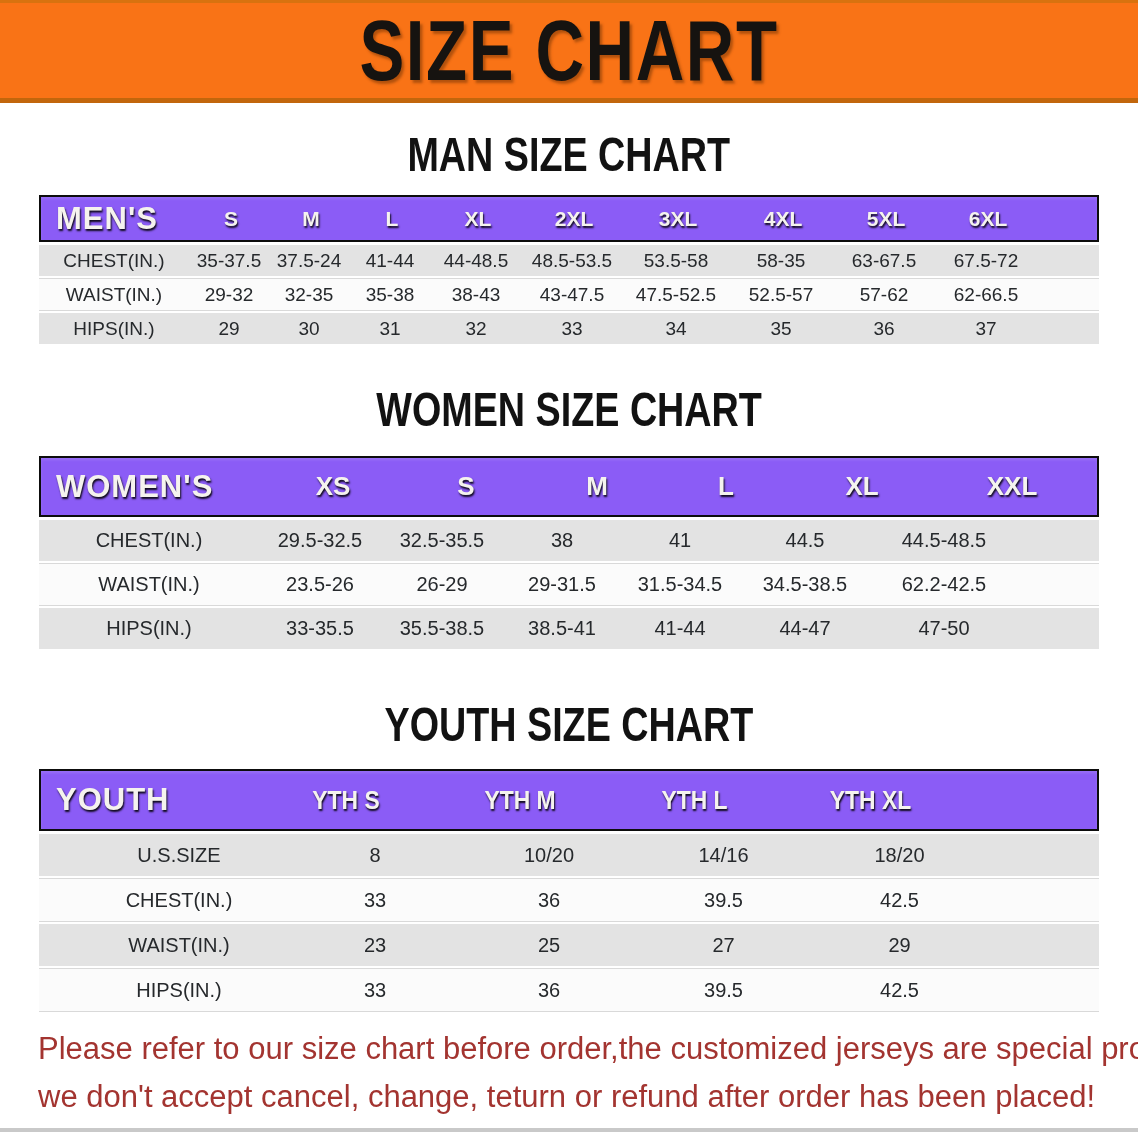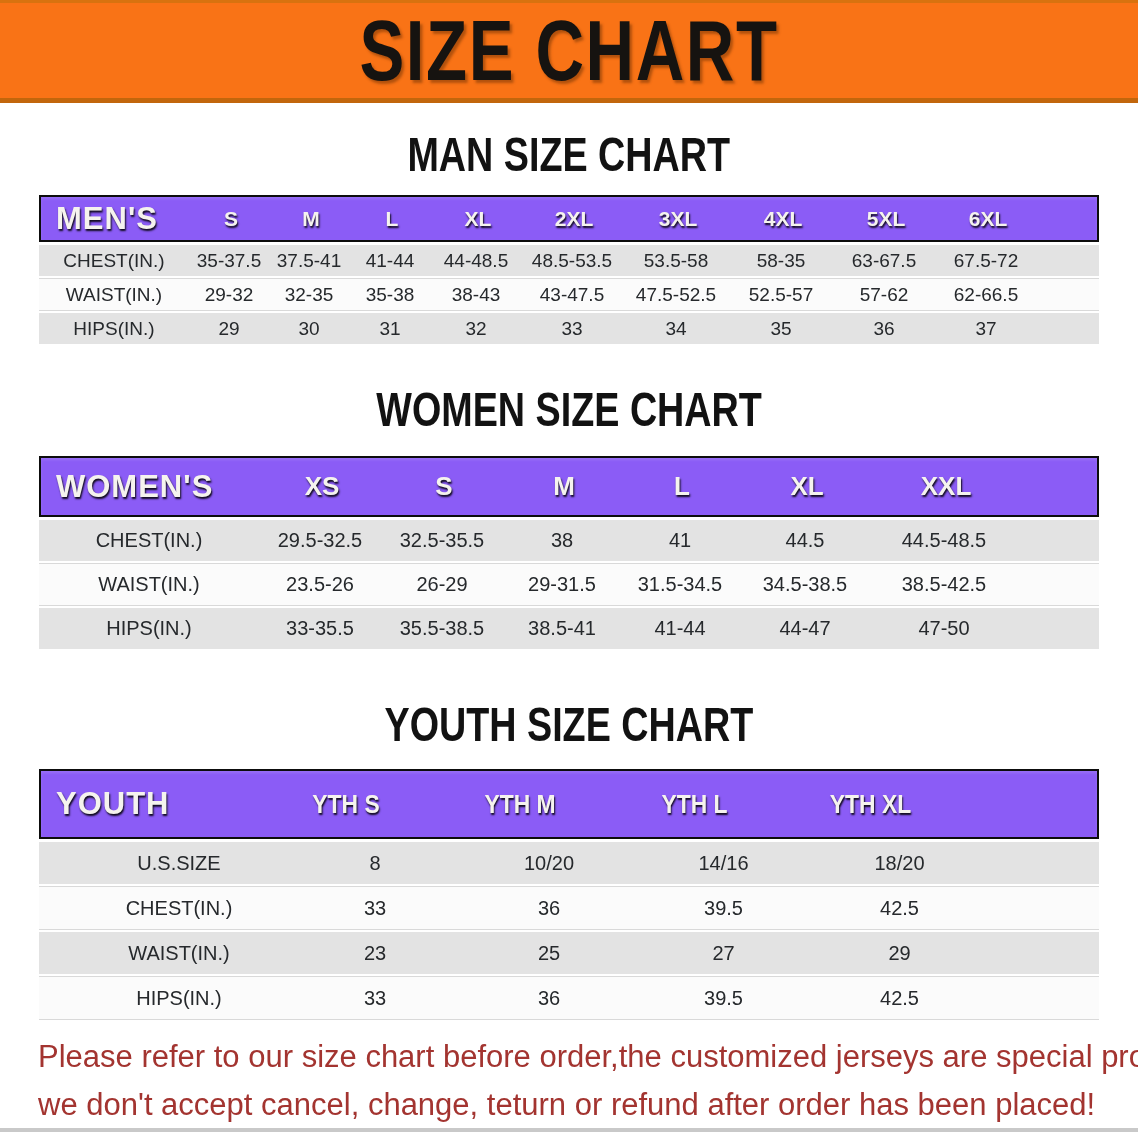--- a/index.html
+++ b/index.html
@@ -57,22 +57,22 @@
   .grid-women { grid-template-columns: 220px 122px 122px 118px 118px 132px 146px 1fr; }
   .grid-youth { grid-template-columns: 218px 174px 174px 175px 177px 1fr; }
 
   .thead {
     background: #8b5cf6;
     color: #F5F3EE;
     border: 2px solid #0d0d0d;
     box-shadow: inset 0 2px 3px rgba(255,255,255,0.12);
   }
   .thead-men   { height: 47px; }
-  .thead-women { height: 61px; }
-  .thead-youth { height: 70px; }
+  .thead-women { height: 61px; gap: 11px; }
+  .thead-youth { height: 62px; }
 
   .corner {
     font-weight: 700;
     font-size: 31px;
     letter-spacing: 1px;
     padding-left: 15px;
     text-shadow: 1px 2px 2px rgba(0,0,0,0.9);
     white-space: nowrap;
   }
   .sizecol {
@@ -146,21 +146,21 @@
       <div class="sizecol sizecol-men">XL</div>
       <div class="sizecol sizecol-men">2XL</div>
       <div class="sizecol sizecol-men">3XL</div>
       <div class="sizecol sizecol-men">4XL</div>
       <div class="sizecol sizecol-men">5XL</div>
       <div class="sizecol sizecol-men">6XL</div>
     </div>
 <div class="grid grid-men trow row-h-men row-gray">
       <div class="rlabel cell-men">CHEST(IN.)</div>
       <div class="cellv cell-men">35-37.5</div>
-      <div class="cellv cell-men">37.5-41</div>
+      <div class="cellv cell-men">37.5-24</div>
       <div class="cellv cell-men">41-44</div>
       <div class="cellv cell-men">44-48.5</div>
       <div class="cellv cell-men">48.5-53.5</div>
       <div class="cellv cell-men">53.5-58</div>
       <div class="cellv cell-men">58-35</div>
       <div class="cellv cell-men">63-67.5</div>
       <div class="cellv cell-men">67.5-72</div>
     </div>
     <div class="grid grid-men trow row-h-men row-white">
       <div class="rlabel cell-men">WAIST(IN.)</div>
@@ -211,21 +211,21 @@
       <div class="cellv cell-women">44.5</div>
       <div class="cellv cell-women">44.5-48.5</div>
     </div>
     <div class="grid grid-women trow row-h-women row-white">
       <div class="rlabel cell-women">WAIST(IN.)</div>
       <div class="cellv cell-women">23.5-26</div>
       <div class="cellv cell-women">26-29</div>
       <div class="cellv cell-women">29-31.5</div>
       <div class="cellv cell-women">31.5-34.5</div>
       <div class="cellv cell-women">34.5-38.5</div>
-      <div class="cellv cell-women">38.5-42.5</div>
+      <div class="cellv cell-women">62.2-42.5</div>
     </div>
     <div class="grid grid-women trow row-h-women row-gray">
       <div class="rlabel cell-women">HIPS(IN.)</div>
       <div class="cellv cell-women">33-35.5</div>
       <div class="cellv cell-women">35.5-38.5</div>
       <div class="cellv cell-women">38.5-41</div>
       <div class="cellv cell-women">41-44</div>
       <div class="cellv cell-women">44-47</div>
       <div class="cellv cell-women">47-50</div>
     </div>

